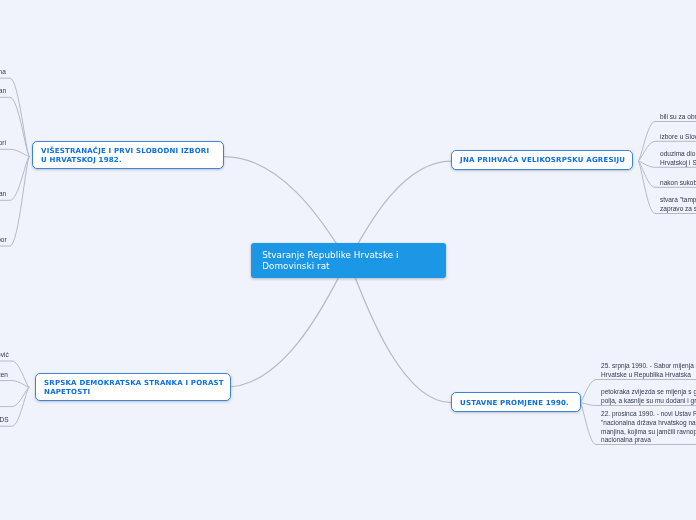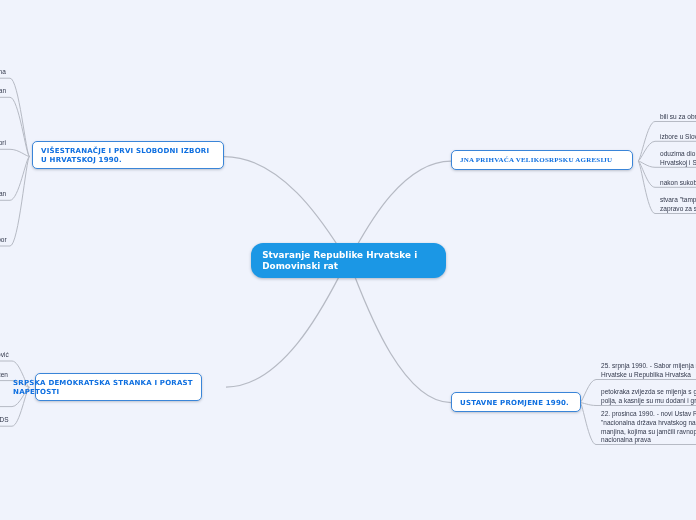--- a/index.html
+++ b/index.html
@@ -4,22 +4,22 @@
 <style>
   html,body{margin:0;padding:0;}
   body{width:696px;height:520px;overflow:hidden;background:#f0f3fc;
        font-family:"DejaVu Sans",sans-serif;}
   .node,.node *{-webkit-font-smoothing:antialiased;will-change:transform;}
   #stage{position:relative;width:696px;height:520px;overflow:hidden;background:#f0f3fc;}
   svg#links{position:absolute;left:0;top:0;width:696px;height:520px;pointer-events:none;}
   .node{position:absolute;box-sizing:border-box;white-space:pre;}
 
   .central{
-    background:#1b97e5;color:#ffffff;font-weight:bold;font-size:8.8px;
-    border-radius:12px;line-height:11.2px;letter-spacing:0.05px;
+    background:#1b97e5;color:#ffffff;font-weight:normal;font-size:8.8px;
+    border-radius:3px;line-height:11.2px;letter-spacing:0.05px;
     box-shadow:0 1px 3px rgba(70,80,100,.38);
     display:flex;align-items:center;
   }
   .central .txt{padding:0 11.2px;position:relative;top:0.5px;}
 
   .l1{
     background:#ffffff;border:1.6px solid #3a85d8;border-radius:5px;color:#0e6fe0;
     font-weight:bold;font-size:7px;line-height:9px;letter-spacing:0.2px;
     box-shadow:0 1px 2.5px rgba(70,80,100,.30);
     display:flex;align-items:center;
@@ -60,28 +60,28 @@
       <path d="M 1010 444.5 L 596 444.5 C 588.8 444.5, 582.88 403.34, 580 402.5" fill="none" stroke="#b6bac4" stroke-width="1"></path>
     </svg>
 
   <div class="node central" style="left:251px;top:242.8px;width:194.7px;height:35.2px;">
     <div class="txt">Stvaranje Republike Hrvatske i
 Domovinski rat</div>
   </div>
 
   <div class="node l1" style="left:32px;top:141.1px;width:192px;height:28.2px;">
     <div class="txt">VIŠESTRANAČJE I PRVI SLOBODNI IZBORI
-U HRVATSKOJ 1990.</div>
+U HRVATSKOJ 1982.</div>
   </div>
 
-  <div class="node l1" style="left:450.8px;top:150.4px;width:182.2px;height:19.7px;font-family:Liberation Serif, serif;">
+  <div class="node l1" style="left:450.8px;top:150.4px;width:182.2px;height:19.7px;">
     <div class="txt">JNA PRIHVAĆA VELIKOSRPSKU AGRESIJU</div>
   </div>
 
-  <div class="node l1" style="left:34.9px;top:373px;width:167px;height:27.9px;justify-content:flex-end;">
+  <div class="node l1" style="left:34.9px;top:373px;width:196px;height:27.9px;">
     <div class="txt">SRPSKA DEMOKRATSKA STRANKA I PORAST
 NAPETOSTI</div>
   </div>
 
   <div class="node l1" style="left:451px;top:392.3px;width:130px;height:20px;">
     <div class="txt">USTAVNE PROMJENE 1990.</div>
   </div>
 
   <div id="leaf-layer">
       <div class="node leaf" style="top: 68.3px; right: 689.8px; text-align: right;"><div class="txt">22. travnja i 6. svibnja 1990. održani su prvi slobodni višestranački izbori u Hrvatskoj nakon Drugoga svjetskoga rata - pobijedila je demokratska strana</div></div>

